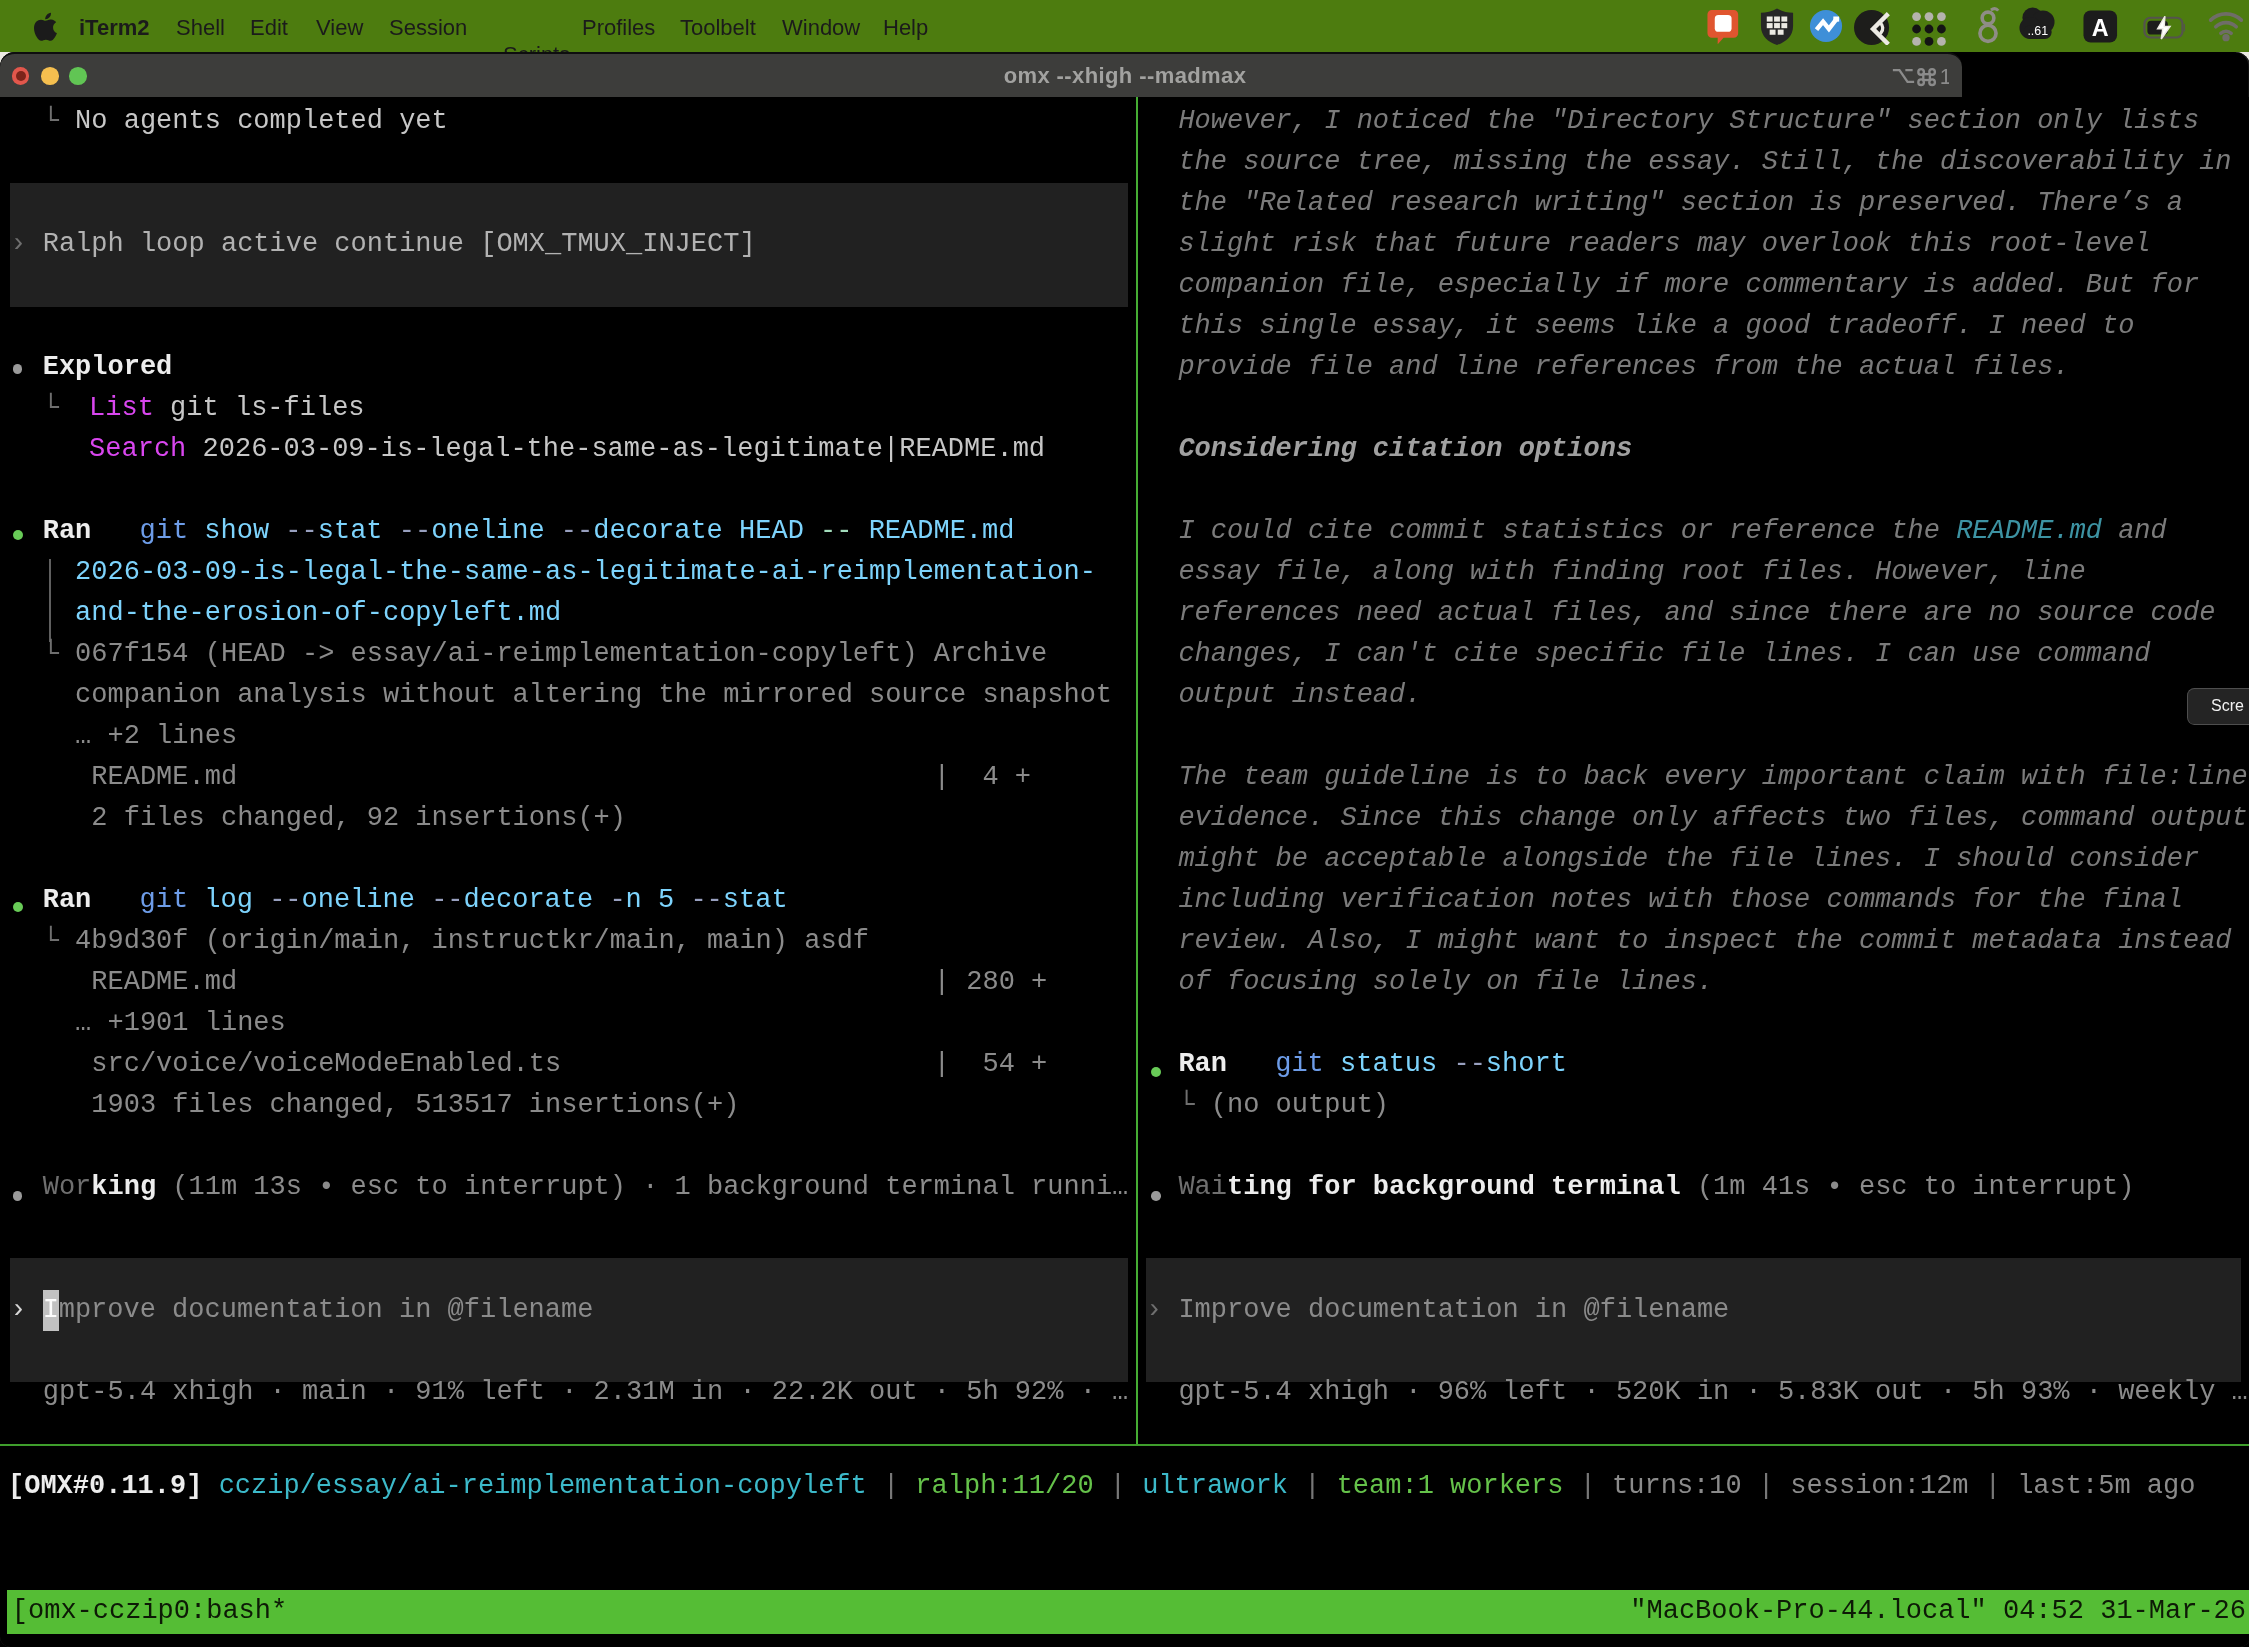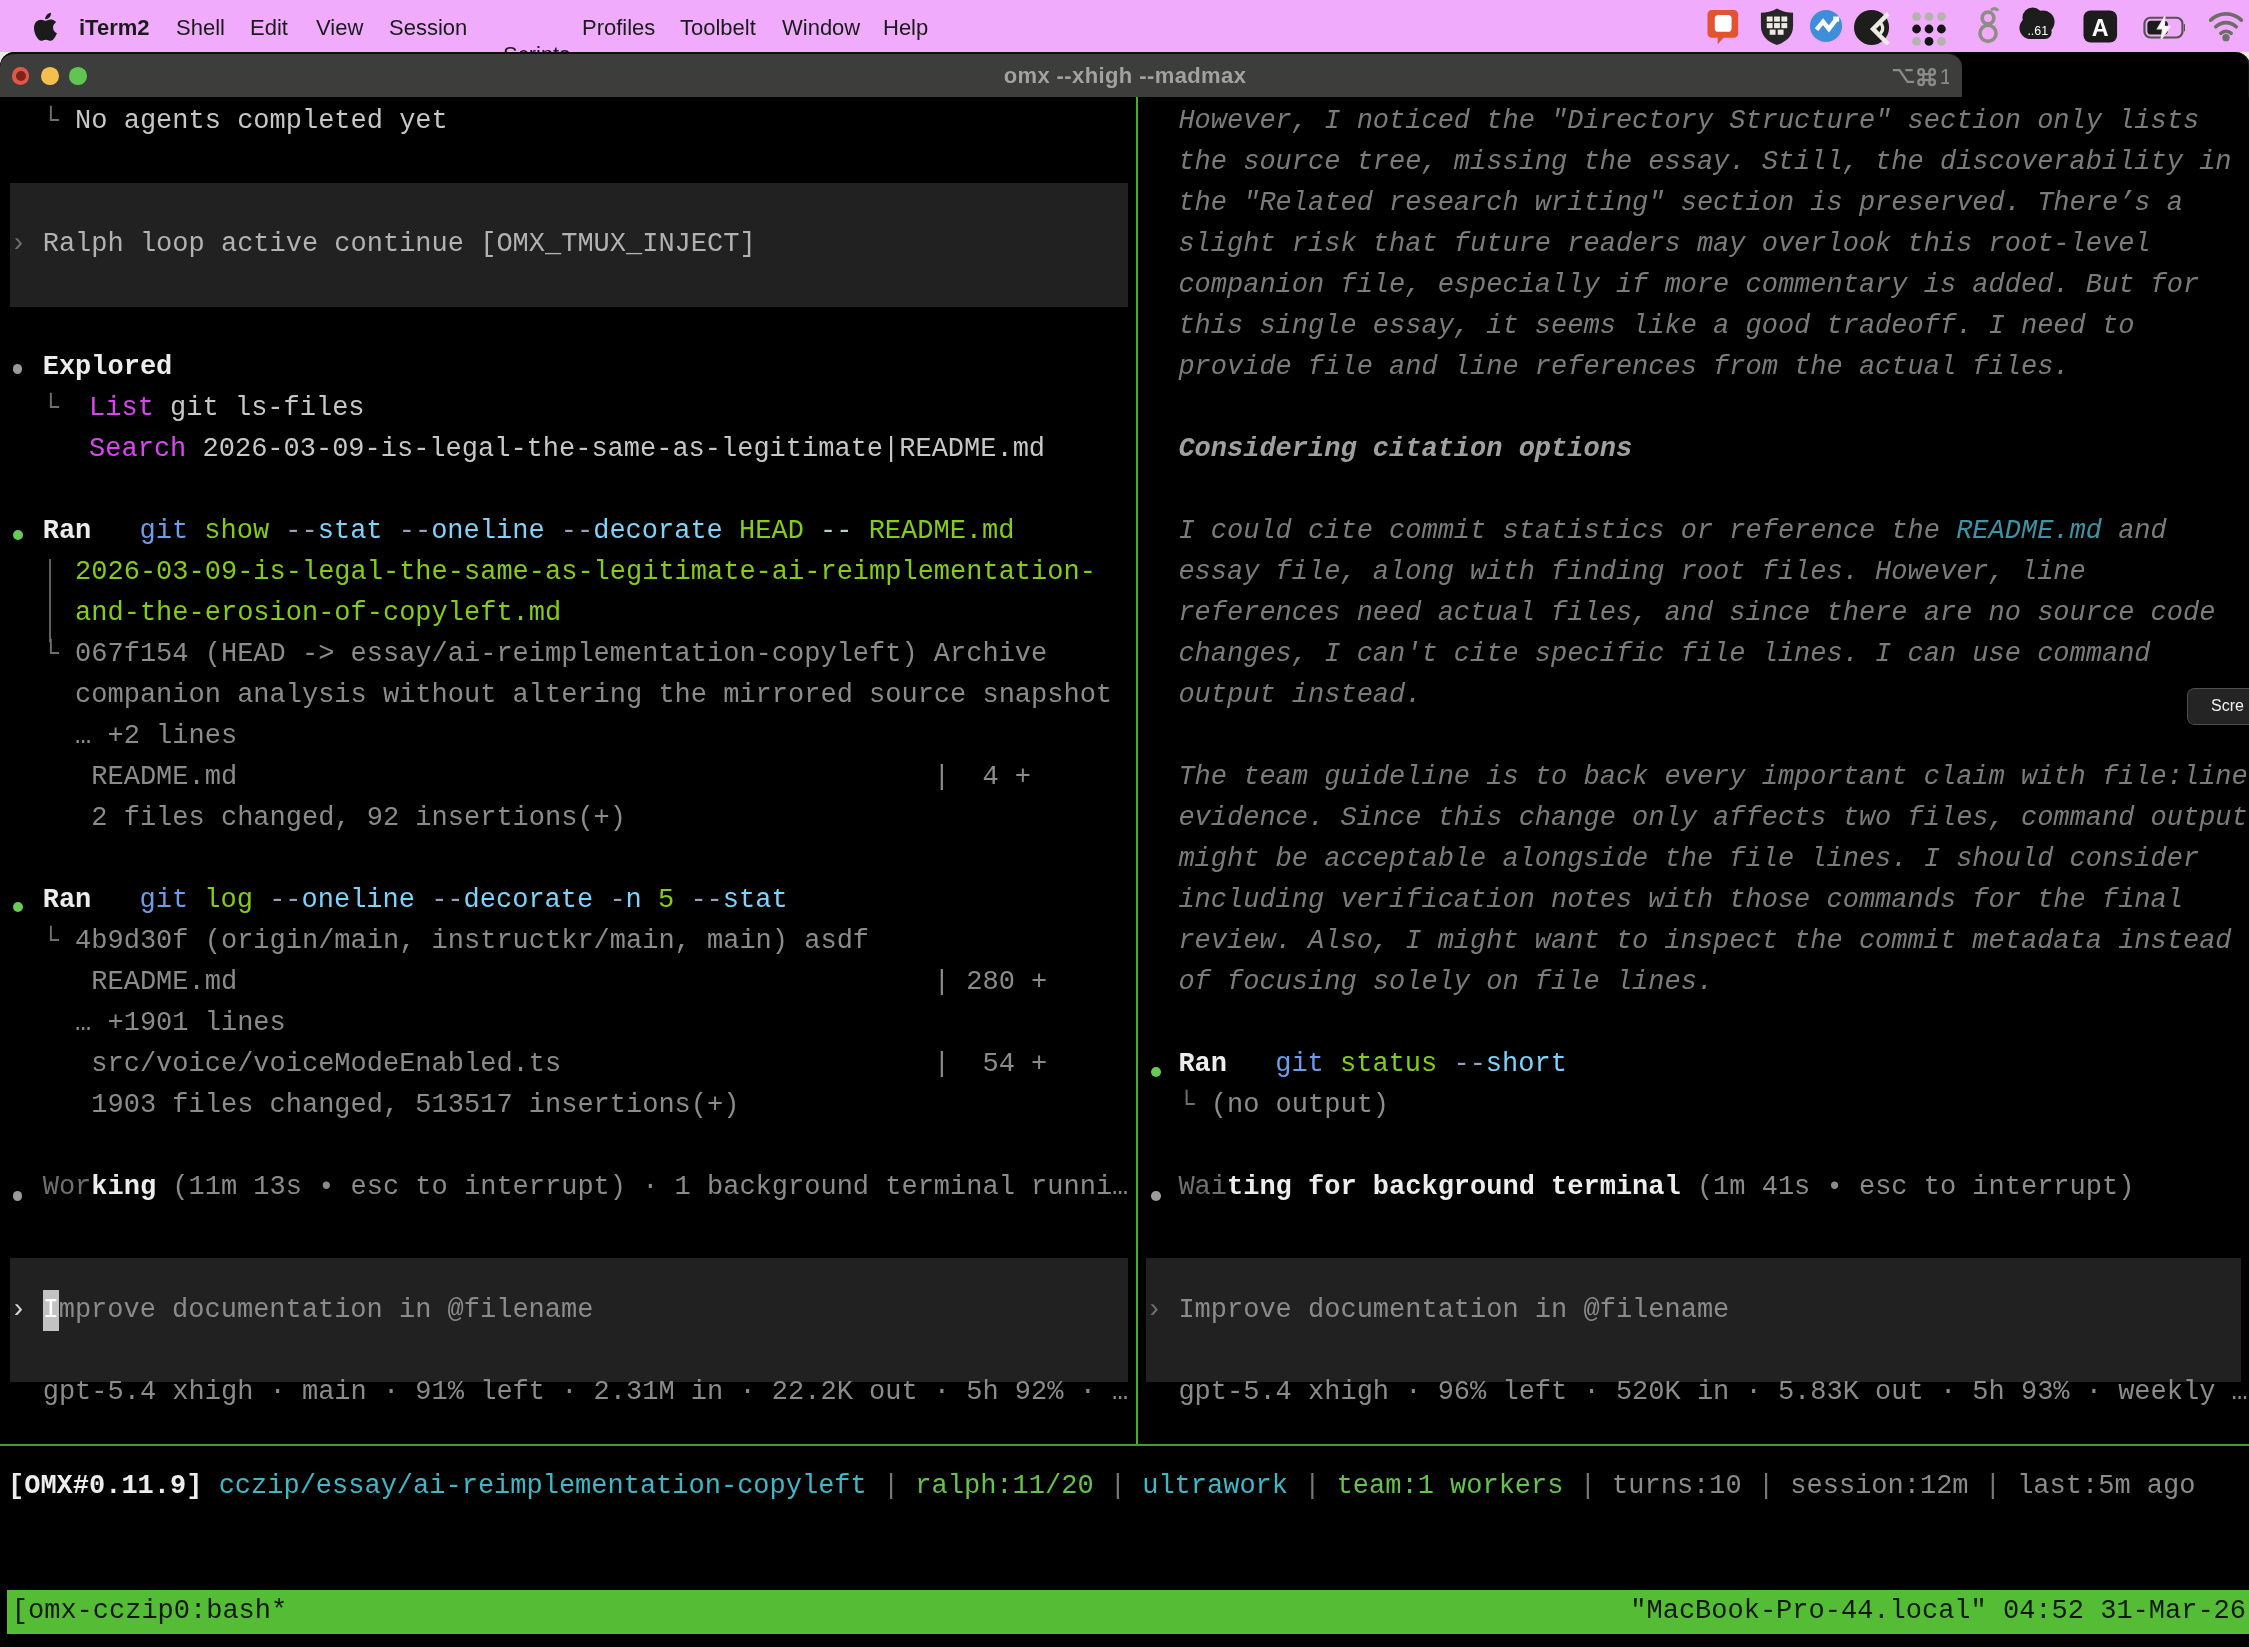--- a/index.html
+++ b/index.html
@@ -1,18 +1,18 @@
 <!DOCTYPE html>
 <html style="font-size:11.8px"><head>
 <meta charset="utf-8">
 <style>
 * { margin:0; padding:0; box-sizing:border-box; }
 html,body { width:2250px; height:1648px; background:#000; overflow:hidden; }
 body { position:relative; font-family:"Liberation Sans", sans-serif; }
-#menubar { position:absolute; left:0; top:0; width:2250px; height:52px; background:#f0abfc; color:#1b1b1b; }
+#menubar { position:absolute; left:0; top:0; width:2250px; height:52px; background:#4d7c0f; color:#1b1b1b; }
 .mi { position:absolute; top:0; height:52px; line-height:55px; font-size:22px; }
 .applelogo { position:absolute; left:34px; top:11.8px; }
 #creamstrip { position:absolute; left:0; top:52px; width:2250px; height:29.5px; background:#eceae3; }
 #win { position:absolute; left:0; top:52px; width:2250px; height:1595px; background:#000; border-radius:14.8px 14.8px 10.3px 10.3px; overflow:hidden; box-shadow: inset 1.5px 0 0 #1f1f1f, inset -1.5px 0 0 #1f1f1f, inset 0 -1.5px 0 #1f1f1f; }
 #titlebar { position:absolute; left:0; top:0; width:1962px; height:45px; background:#3d3d3b; border-top:2.2px solid #0e0e0e; border-radius:14.8px 14.8px 0 0; }
 .tl { position:absolute; top:13.3px; width:17.7px; height:17.7px; border-radius:50%; }
 #title { position:absolute; left:0; top:0; width:2250px; height:43px; text-align:center; line-height:43px; font-size:22px; font-weight:bold; color:#a2a2a0; letter-spacing:0.4px; }
 #term { position:absolute; left:0; top:45px; width:2250px; height:1550px; background:#000; }
 pre { font-family:"Liberation Mono", monospace; font-size:27px; line-height:41px; white-space:pre; margin:0; }
 #lp { position:absolute; left:10.3px; top:3.7px; }
@@ -24,21 +24,21 @@
 #tmux { position:absolute; left:7.4px; top:1538px; width:2243px; height:44px; background:#55bd35; }
 #tmux pre { position:absolute; top:0.7px; color:#0d1a06; }
 .g  { color:#8b8b8b; }
 .g2 { color:#c7c7c7; }
 .g3 { color:#b2b2b2; }
 .dm { color:#6f6f6f; }
 .pr { color:#d6d6d6; }
 .wh { color:#ededed; font-weight:bold; }
 .cy { color:#d946ef;margin-left:14px; }
 .bl { color:#6d9ce8;margin-left:32px; }
-.lv { color:#84cc16; }
+.lv { color:#7dd3fc; }
 .pk { color:#7dd3fc; }
 .fd { color:#98a0bf; }
 .mt { color:#a3ddbc; }
 .gn { color:#68cb57; }
 .it { color:#7b7b7b; font-style:italic; }
 .ib { color:#a0a0a0; font-style:italic; font-weight:bold; }
 .ti { color:#3d93a3; font-style:italic; }
 .cur { display:inline-block; width:16px; height:41px; background:#c2c2c2; color:#fdfdfd; vertical-align:top; }
 .ocy { color:#3cb9c9; }
 .ogn { color:#65c24a; }

